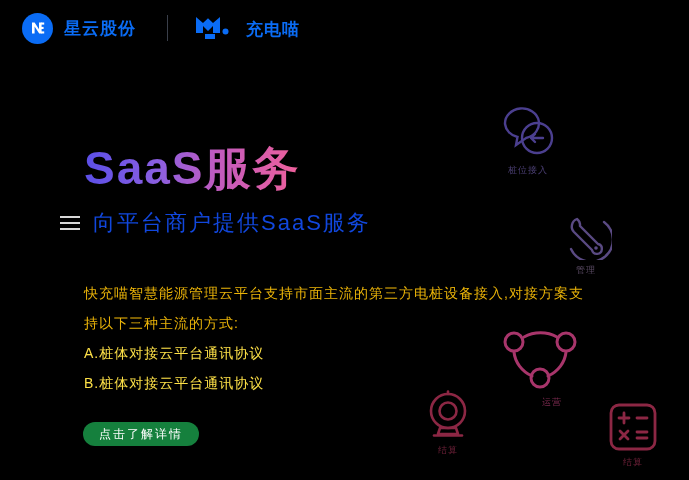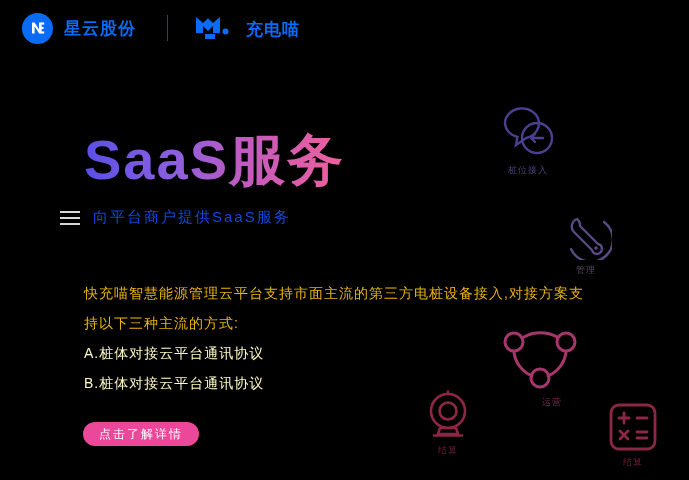--- a/index.html
+++ b/index.html
@@ -67,22 +67,22 @@
     font-weight: bold;
     color: #0a6cf5;
     letter-spacing: 1px;
     white-space: nowrap;
   }
 
   
   .hero-title {
     position: absolute;
     left: 84px;
-    top: 129px;
-    font-size: 56px;
+    top: 143px;
+    font-size: 46px;
     font-weight: bold;
     letter-spacing: 2px;
     line-height: 1.1;
     background-image: linear-gradient(90deg, #5b4fe8 0%, #8b5fe0 34%, #c25bbe 62%, #f0609a 100%);
     -webkit-background-clip: text;
     background-clip: text;
     color: transparent;
     -webkit-text-fill-color: transparent;
     white-space: nowrap;
   }
@@ -103,21 +103,21 @@
     justify-content: space-between;
     flex: 0 0 auto;
   }
   .menu-icon span {
     display: block;
     height: 2px;
     width: 100%;
     background: #d8d8d8;
   }
   .subtitle-text {
-    font-size: 15px;
+    font-size: 22px;
     color: #1147dd;
     letter-spacing: 2px;
     white-space: nowrap;
   }
 
   .body-copy {
     position: absolute;
     left: 84px;
     top: 278px;
     width: 500px;
@@ -125,34 +125,34 @@
     line-height: 30px;
     color: #eab308;
     letter-spacing: 1px;
   }
   .list-items {
     position: absolute;
     left: 84px;
     top: 338px;
     font-size: 14px;
     line-height: 30px;
-    color: #fef9c3;
+    color: #fde047;
     letter-spacing: 1px;
   }
   .list-items div { white-space: nowrap; }
 
   .cta-button {
     position: absolute;
     left: 83px;
     top: 422px;
     height: 24px;
     padding: 0 16px;
     border: none;
     border-radius: 12px;
-    background: #ec4899;
+    background: #15803d;
     color: #ffffff;
     font-size: 12px;
     letter-spacing: 2px;
     font-family: "Liberation Sans", "DejaVu Sans", sans-serif;
     cursor: pointer;
     display: flex;
     align-items: center;
     justify-content: center;
   }
 

